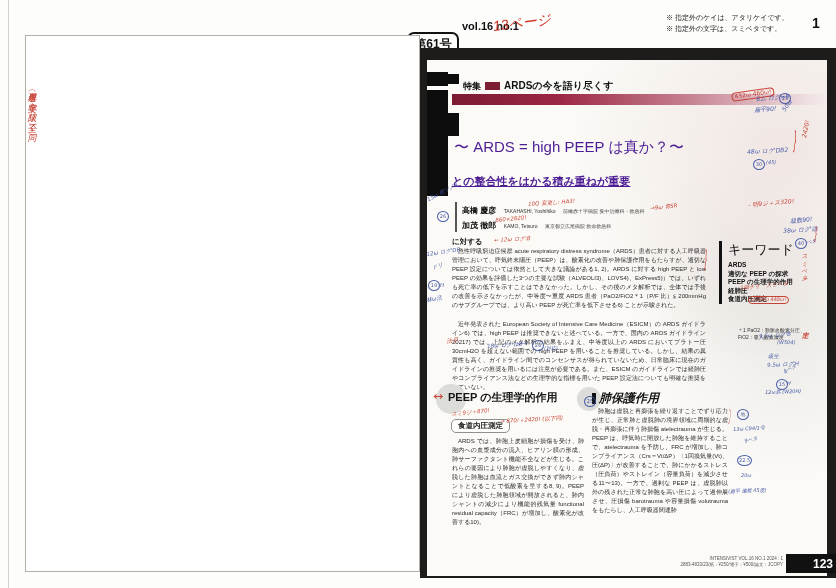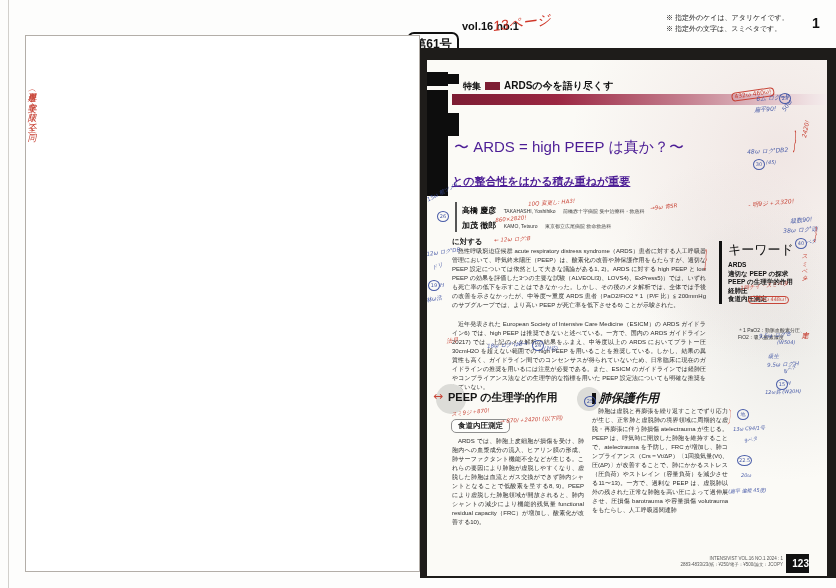--- a/index.html
+++ b/index.html
@@ -60,21 +60,21 @@
   .oxy-box{left:451px;top:419px;border:1px solid #8f8f8f;border-radius:5px;padding:1px 6px;
            font-size:7.5px;font-weight:bold;color:#222;background:rgba(255,255,255,.6);}
   .prot-row{left:592px;top:390px;display:flex;align-items:center;gap:3px;}
   .prot-bar{width:4px;height:11px;background:#101010;}
   .prot-h{font-size:12px;font-weight:900;color:#161616;font-style:italic;}
   .colL{left:452px;top:437px;width:132px;}
   .colR{left:592px;top:407px;width:136px;}
   
   .foot{left:628px;top:556px;width:155px;text-align:right;font-size:4.5px;color:#555;line-height:6px;}
   .foot-pg{left:786px;top:554px;width:23px;height:19px;background:#111;color:#fff;font-weight:bold;
-           font-size:10px;display:flex;align-items:center;justify-content:flex-end;}
+           font-size:12px;display:flex;align-items:center;justify-content:flex-start;padding-left:27px;}
   
   .ann{position:absolute;font-family:"DejaVu Sans",sans-serif;font-style:italic;white-space:pre;
        transform-origin:left top;opacity:.93;z-index:30;line-height:1.1;}
   .ann.red{color:#c5392b;} .ann.blue{color:#3c51a3;}
   .ann.circ{border:1px solid currentColor;border-radius:50%;min-width:8px;height:9px;line-height:9px;
             text-align:center;font-style:normal;padding:0 1px;}
   .ann.box{border:1.2px solid currentColor;border-radius:4px;padding:0 2px;font-style:normal;}
   .ann.vert{writing-mode:vertical-rl;}
 </style>
 </head>

